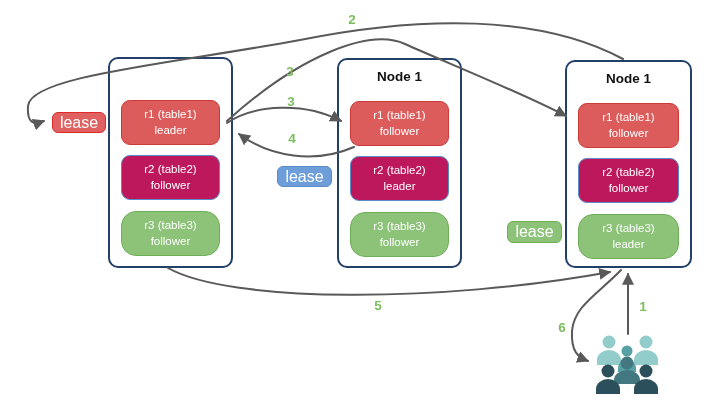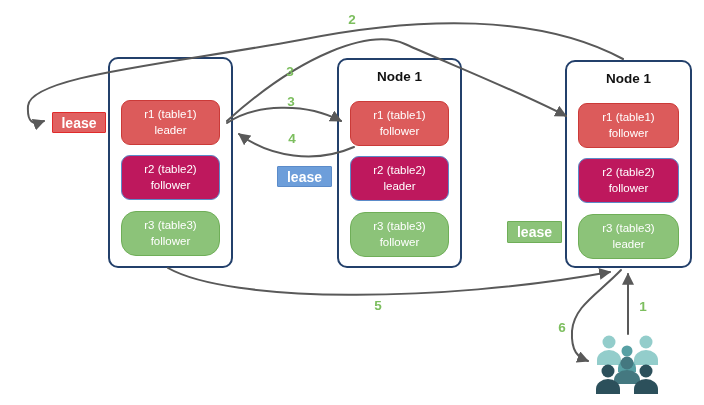--- a/index.html
+++ b/index.html
@@ -17,22 +17,22 @@
   .replica{
     position:absolute;left:11px;right:11px;height:45px;border-radius:9px;color:#fff;
     display:flex;flex-direction:column;align-items:center;justify-content:center;
     font-size:11.5px;line-height:1.32;text-align:center;box-sizing:border-box;
   }
   .replica.red{background:#dc5b5b;border:1.5px solid #cb3a38;}
   .replica.blue{background:#be185d;border:1.5px solid #5b8bc9;}
   .replica.green{background:#8cc379;border:1.5px solid #6fae58;}
   .r-top{top:41px;} .r-mid{top:96px;} .r-bot{top:152px;border-radius:15px;}
   .lease{
-    position:absolute;color:#fff;font-size:14px;border-radius:1px;
-    display:flex;align-items:center;justify-content:center;box-sizing:border-box;font-weight:bold;
+    position:absolute;color:#fff;font-size:16px;border-radius:6px;
+    display:flex;align-items:center;justify-content:center;box-sizing:border-box;
   }
   .lease.red{background:#e06161;border:1.5px solid #e02a2a;}
   .lease.blue{background:#6d9eda;border:1.5px solid #5b8bc9;}
   .lease.green{background:#8cc379;border:1.5px solid #6fae58;}
   .step{
     position:absolute;color:#7cbe5e;font-weight:bold;font-size:13.5px;
     transform:translate(-50%,-50%);
   }
   .arrows{position:absolute;left:0;top:0;width:704px;height:405px;pointer-events:none;}
   .people{position:absolute;left:596px;top:332px;}

